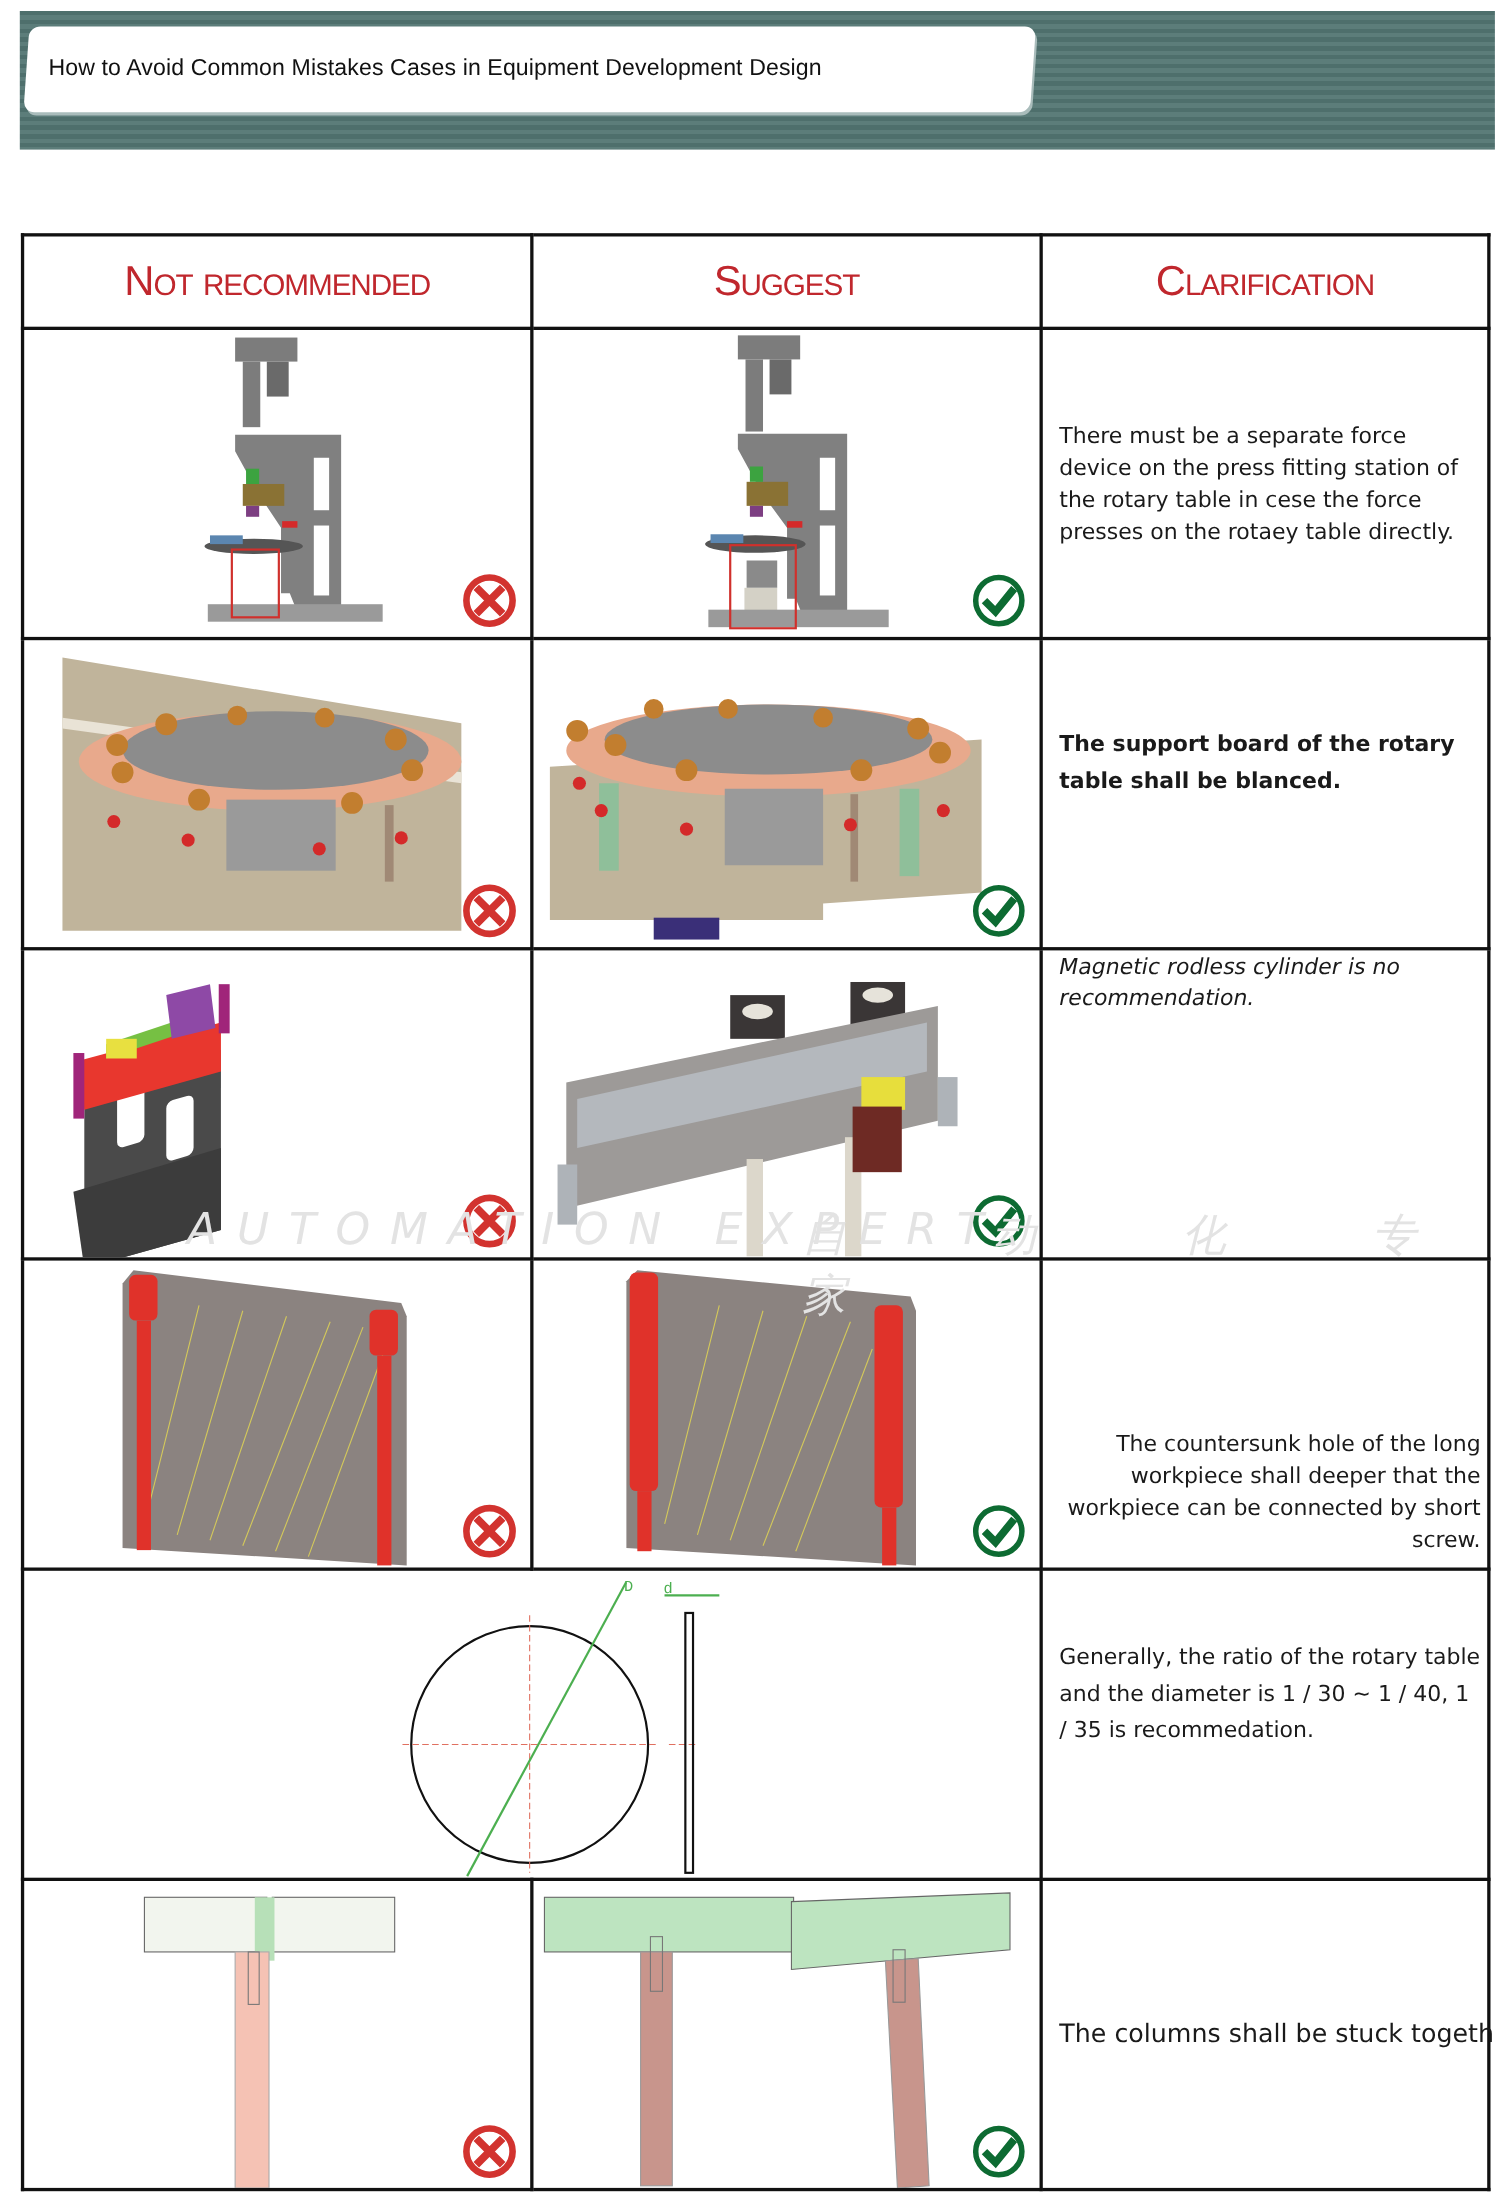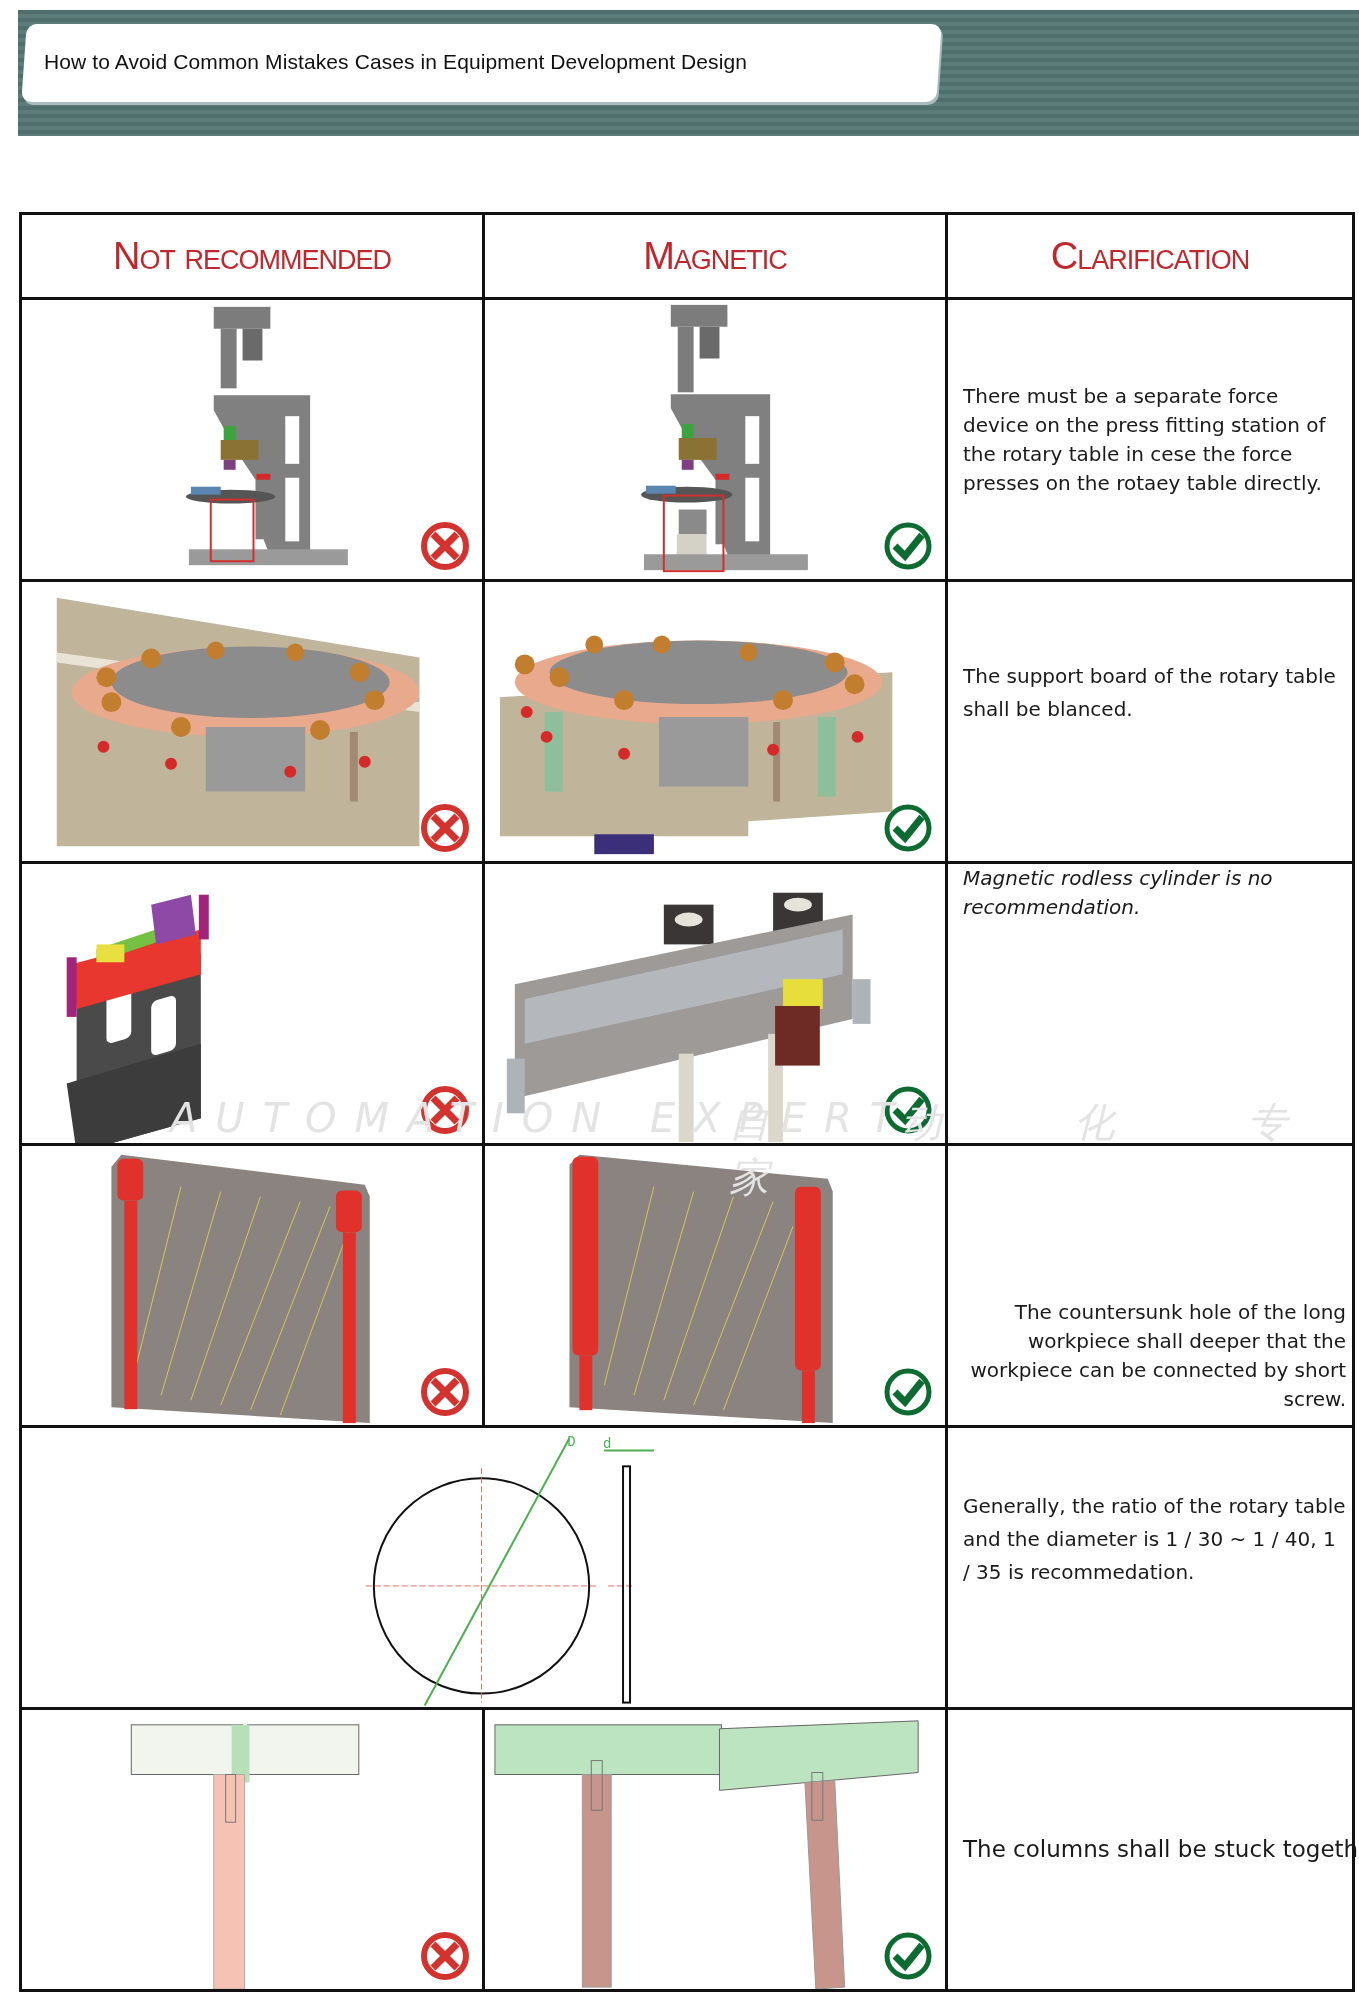--- a/index.html
+++ b/index.html
@@ -28,21 +28,21 @@
 
 <table class="grid">
   <colgroup>
       <col style="width:463px">
       <col style="width:463px">
       <col style="width:407px">
     </colgroup>
   <tbody>
       <tr>
     <th>Not recommended</th>
-    <th>Magnetic</th>
+    <th>Suggest</th>
     <th>Clarification</th>
   </tr>
 
   <tr>
     <td>
       <svg class="fig" viewBox="0 0 463 279">
         <rect x="193" y="6" width="57" height="22" fill="#7c7c7c"></rect>
         <rect x="200" y="28" width="16" height="60" fill="#7c7c7c"></rect>
         <rect x="222" y="28" width="20" height="32" fill="#6a6a6a"></rect>
         <polygon points="193,95 290,95 290,265 253,265 243,240 235,240 235,180 215,150 193,110" fill="#808080"></polygon>
@@ -150,21 +150,21 @@
               <circle cx="140" cy="172" r="6"></circle>
               <circle cx="62" cy="155" r="6"></circle>
             </g>
         <rect x="110" y="253" width="60" height="20" fill="#3a2f78"></rect>
       </svg>
       <svg class="mark" viewBox="0 0 50 50">
         <circle cx="25" cy="25" r="21" fill="none" stroke="#0d6b32" stroke-width="5"></circle>
         <path d="M12 25 L22 35 L39 14" fill="none" stroke="#0d6b32" stroke-width="7"></path>
       </svg>
     </td>
-    <td style="vertical-align:top;">
+    <td style="vertical-align:top;font-weight:bold;">
       <div class="clar" style="padding-top:78px;line-height:33px;">The support board of the rotary table shall be blanced.</div>
     </td>
   </tr>
 
   <tr>
     <td>
       <svg class="fig" viewBox="0 0 463 279">
         <polygon points="55,125 180,90 180,255 55,290" fill="#4a4a4a"></polygon>
         <polygon points="45,220 180,180 180,255 55,290" fill="#3c3c3c"></polygon>
         <rect x="85" y="150" width="25" height="55" rx="6" fill="#fff" transform="skewY(-16)"></rect>

